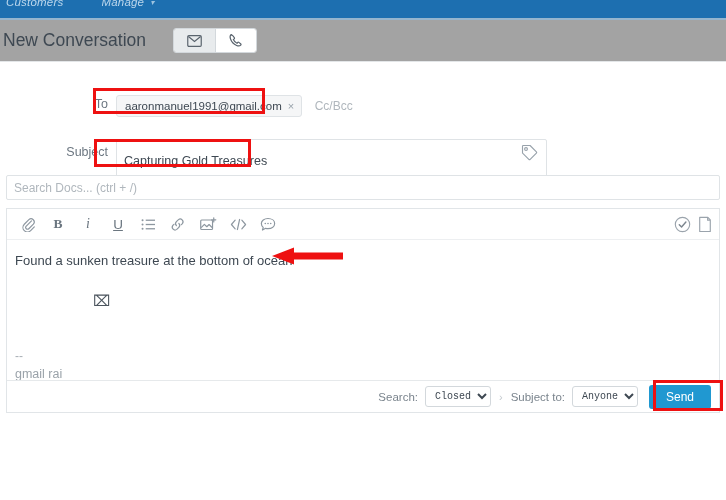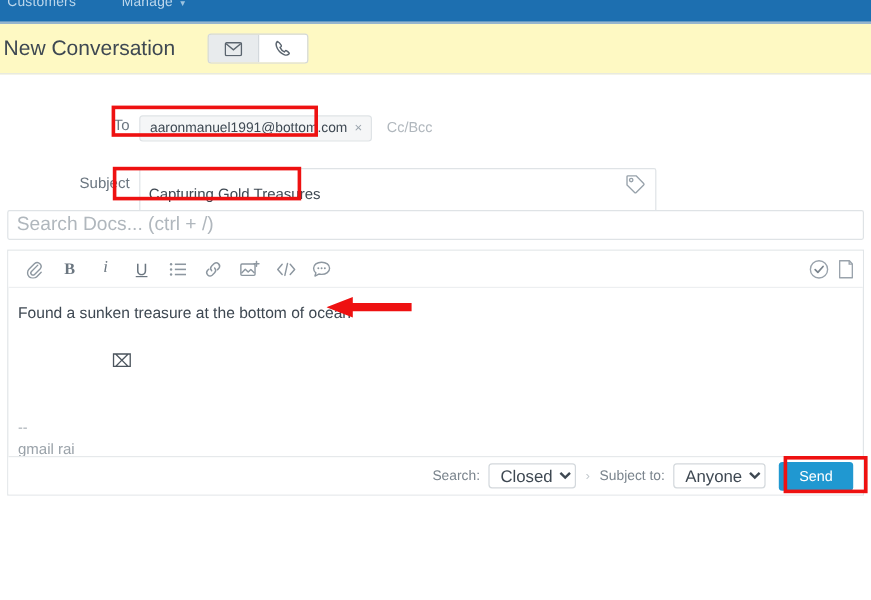--- a/index.html
+++ b/index.html
@@ -20,20 +20,21 @@
   }
 
   
   .topnav {
     position: absolute;
     left: 0; top: 0;
     width: 726px;
     height: 18px;
     background: #1d6fb0;
     overflow: hidden;
+    font-style: italic;
   }
   .topnav-inner {
     position: absolute;
     left: 0;
     top: -11px;
     height: 26px;
     display: flex;
     align-items: center;
     gap: 38px;
     padding-left: 6px;
@@ -56,21 +57,21 @@
     background: #155b93;
     opacity: .45;
   }
 
   
   .header {
     position: absolute;
     left: 0; top: 20px;
     width: 726px;
     height: 42px;
-    background: #fef9c3;
+    background: #a3a3a3;
     border-bottom: 1px solid #e3e6e8;
     display: flex;
     align-items: center;
   }
   .page-title {
     font-size: 17.5px;
     color: #3e4852;
     font-weight: 400;
     margin-left: 3px;
     white-space: nowrap;
@@ -186,21 +187,21 @@
     border-radius: 2px;
     background: #ffffff;
     display: flex;
     align-items: center;
   }
   .search-input {
     border: none;
     outline: none;
     background: transparent;
     font-family: "Liberation Sans", sans-serif;
-    font-size: 16px;
+    font-size: 12px;
     color: #b91c1c;
     padding-left: 7px;
     width: 100%;
     height: 21px;
   }
   .search-input::placeholder { color: #b0b7bd; }
 
   
   .editor-panel {
     position: absolute;
@@ -277,22 +278,22 @@
     justify-content: flex-end;
     padding-right: 8px;
     gap: 7px;
   }
   .f-label {
     font-size: 11.5px;
     color: #7a848d;
     white-space: nowrap;
   }
   .f-select {
-    font-family: Liberation Sans, sans-serif;
-    font-size: 14px;
+    font-family: Liberation Mono, monospace;
+    font-size: 10px;
     color: #3e4852;
     border: 1px solid #d3d8dc;
     border-radius: 3px;
     background: #ffffff;
     height: 21px;
     padding: 0 2px 0 5px;
     cursor: pointer;
   }
   .f-chevron { color: #c3c9ce; font-size: 11px; margin: 0 1px; }
   .send-btn {
@@ -361,21 +362,21 @@
       </button>
     </div>
   </div>
 
   <div class="fields">
 
     <div class="field-row row-to">
       <div class="field-label">To</div>
       <div class="to-wrap">
         <span class="recipient-chip">
-          <span>aaronmanuel1991@bottom.com</span>
+          <span>aaronmanuel1991@gmail.com</span>
           <span class="chip-x">×</span>
         </span>
         <div class="ccbcc">Cc/Bcc</div>
       </div>
     </div>
 
     <div class="field-row row-subject">
       <div class="field-label">Subject</div>
       <div class="subject-input-wrap">
         <input class="subject-input" type="text" value="Capturing Gold Treasures" style="">

